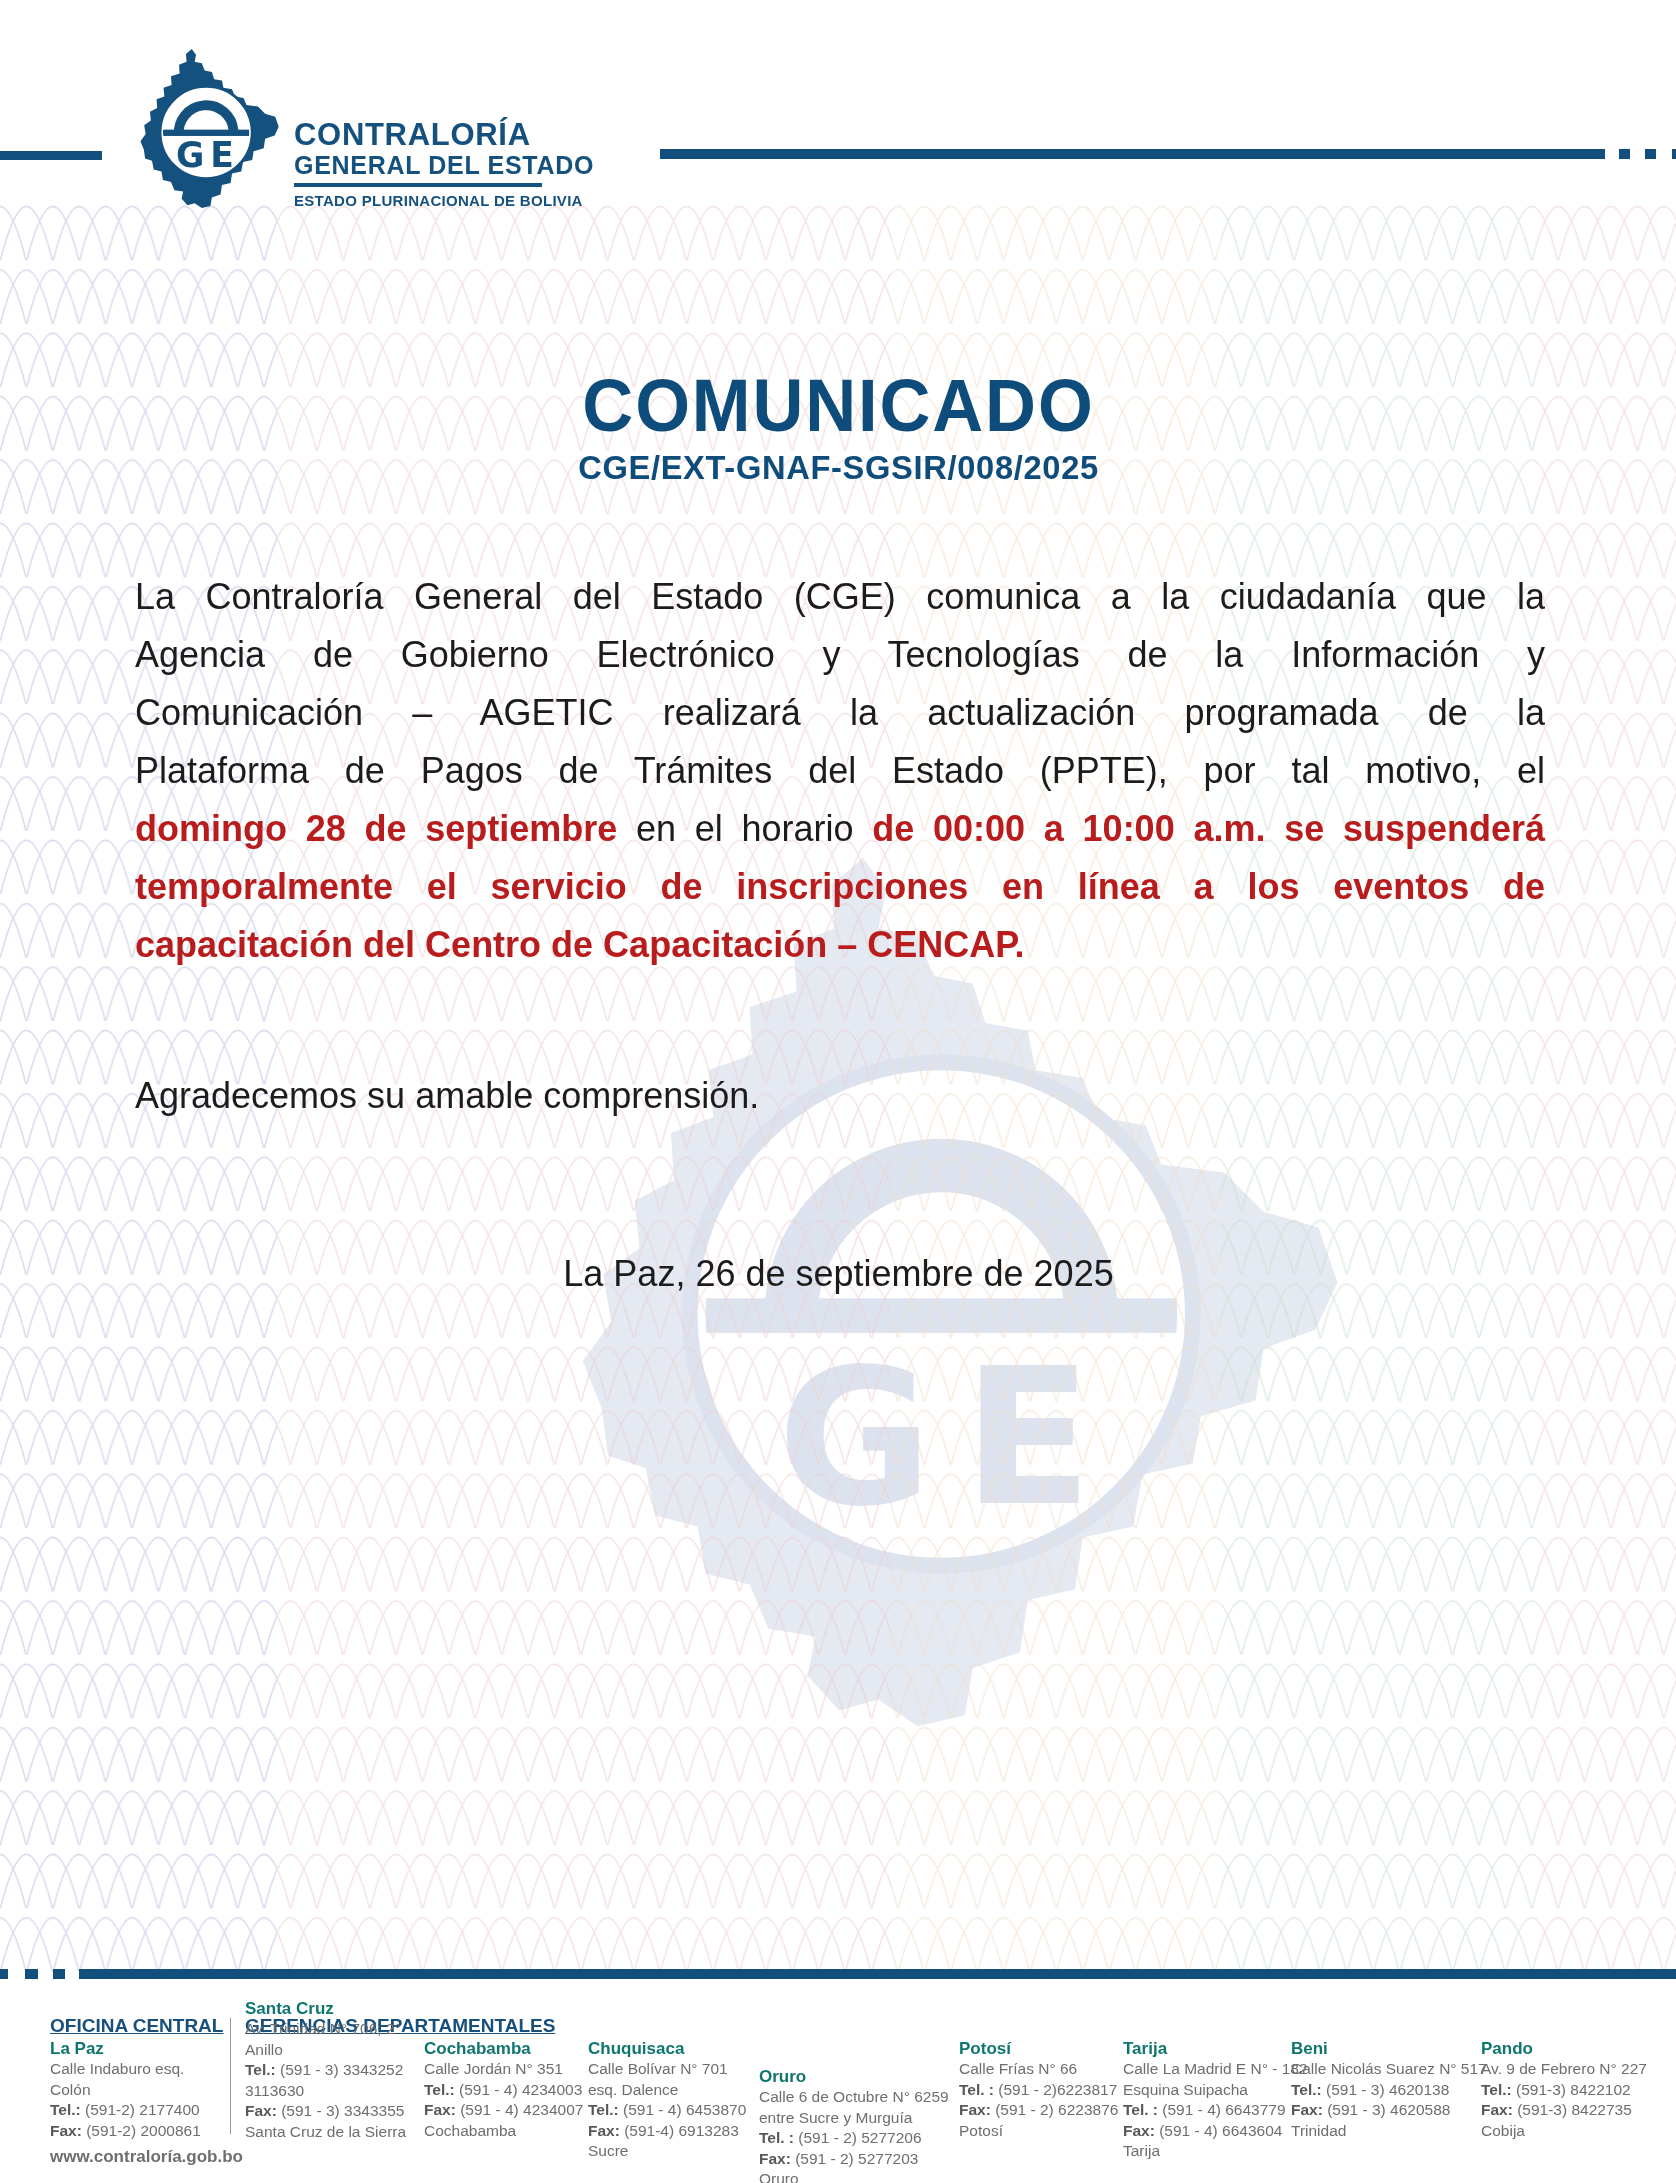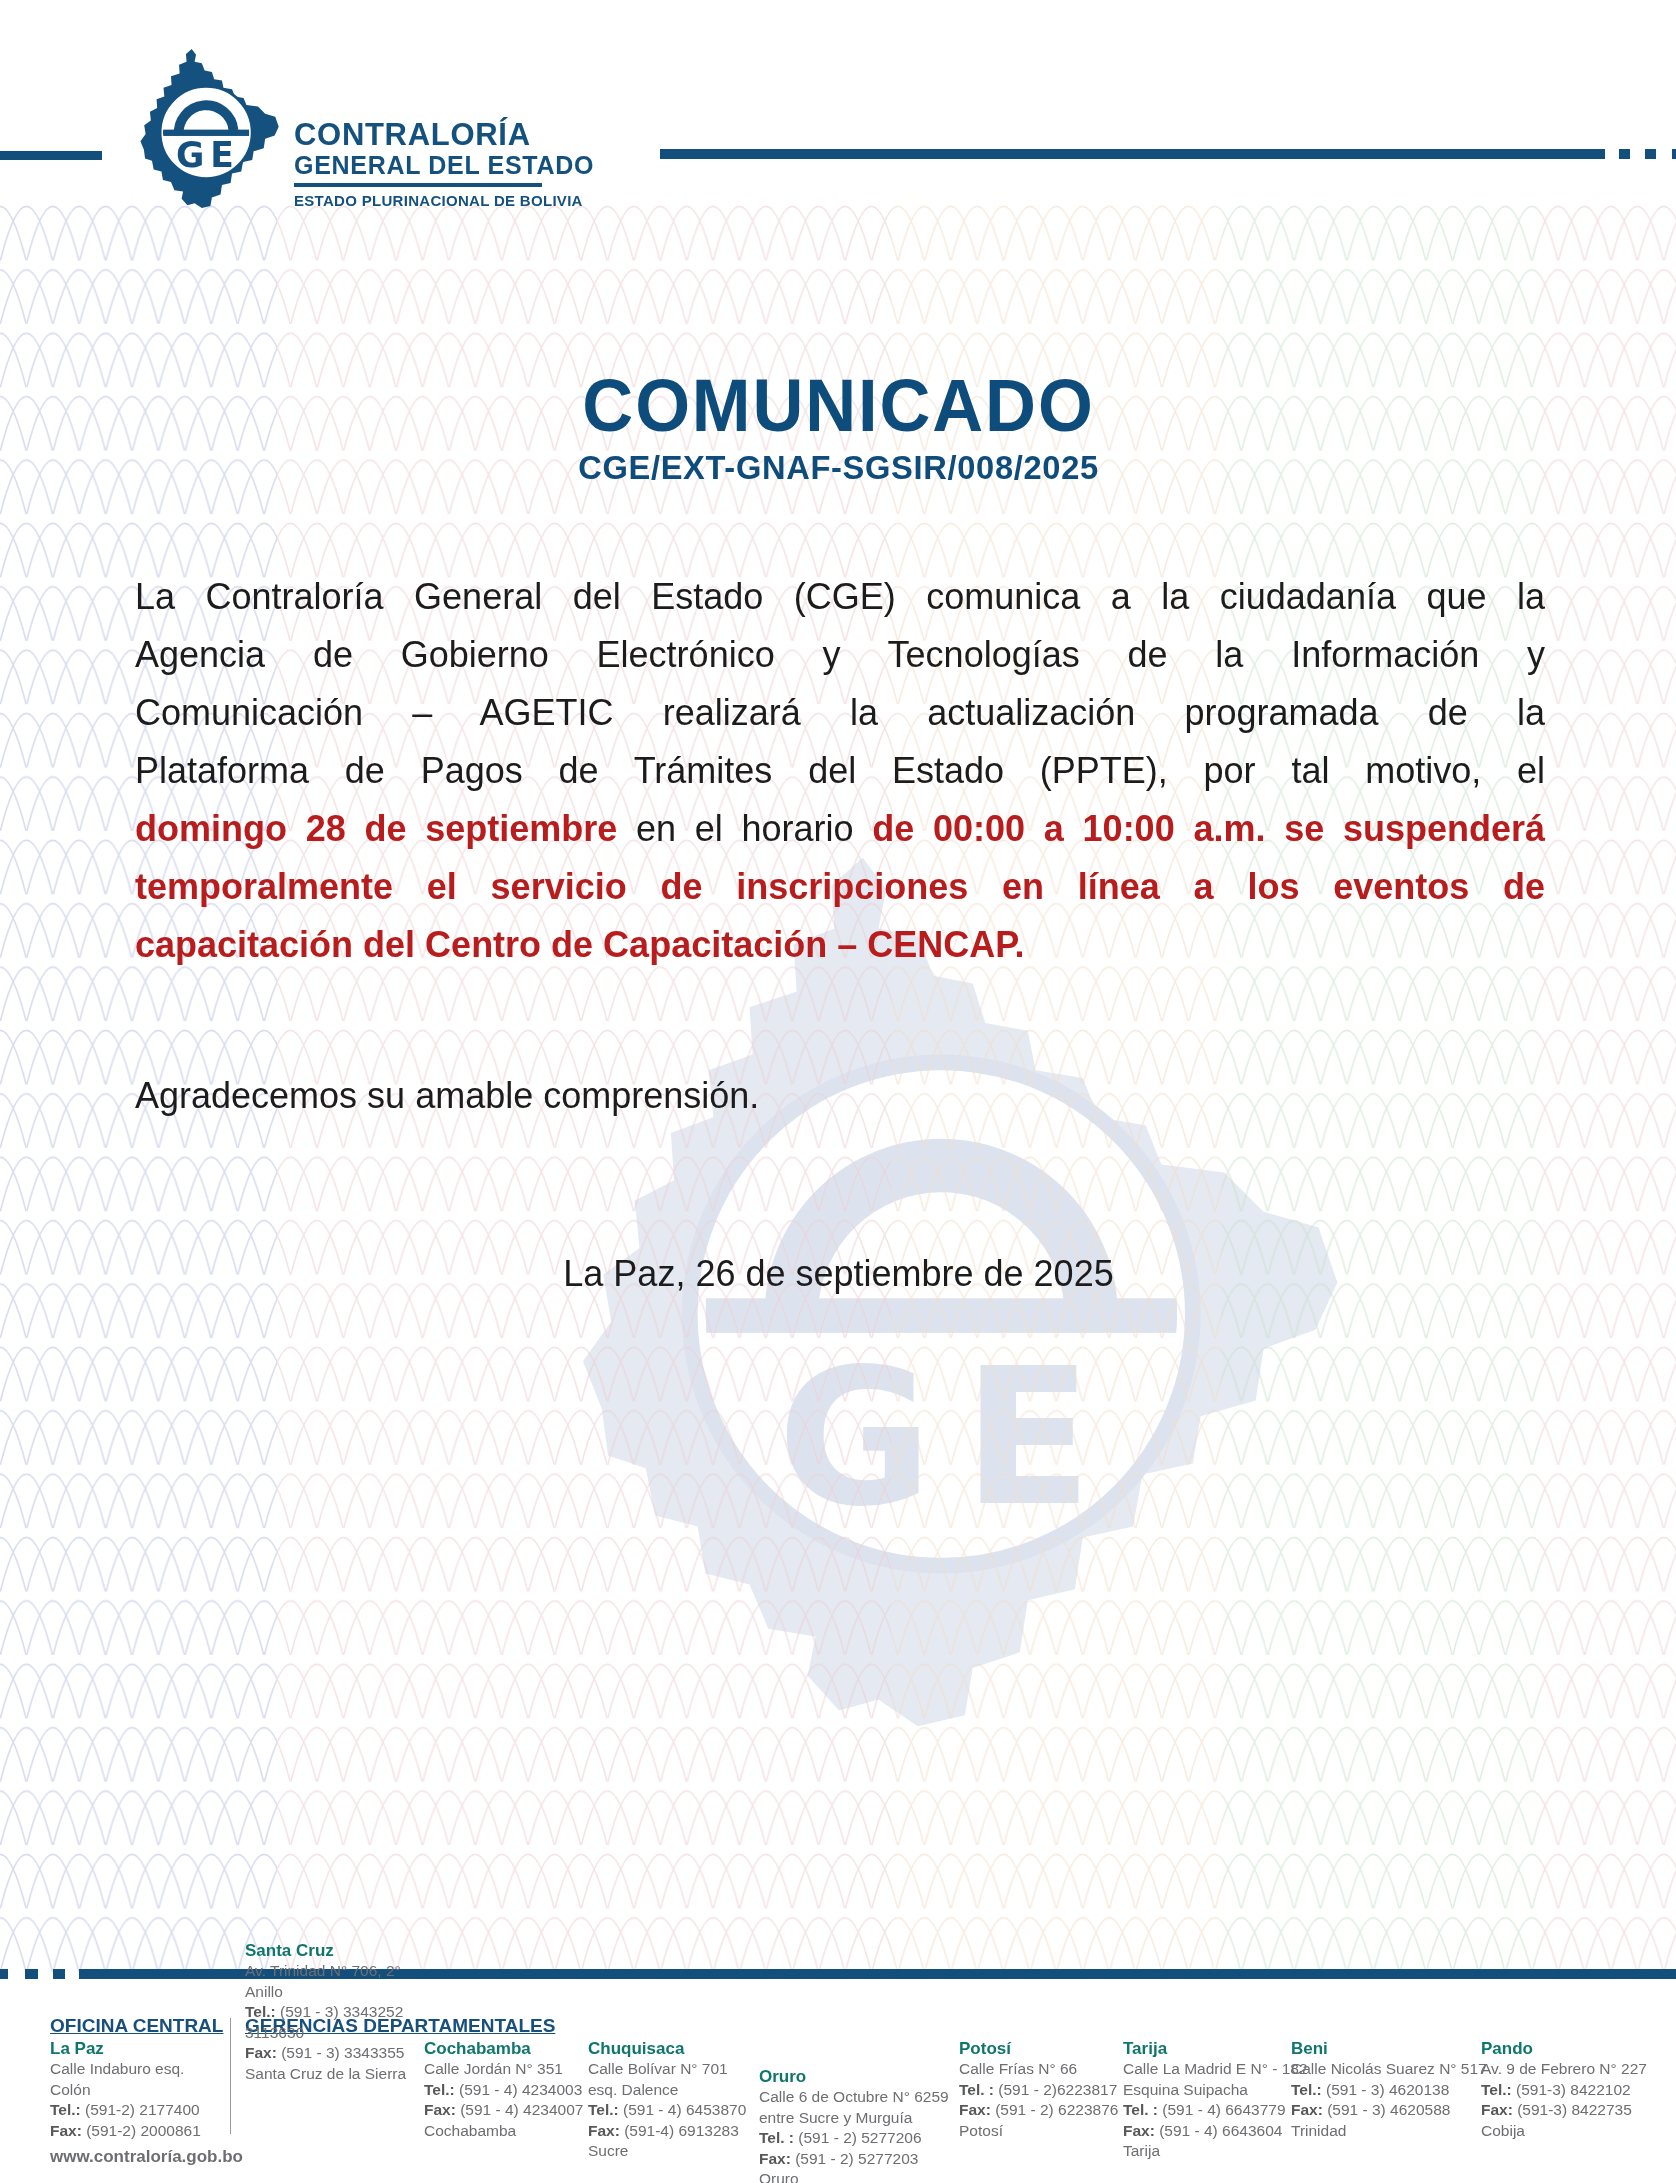--- a/index.html
+++ b/index.html
@@ -190,21 +190,21 @@
 
     <div class="office" style="left:50px;top:2038px;">
       <div class="city">La Paz</div>
       <div class="fl"><span>Calle Indaburo esq.</span></div>
       <div class="fl"><span>Colón</span></div>
       <div class="fl"><b>Tel.:</b><span> (591-2) 2177400</span></div>
       <div class="fl"><b>Fax:</b><span> (591-2) 2000861</span></div>
     </div>
     <div class="website">www.contraloría.gob.bo</div>
 
-    <div class="office" style="left:245px;top:1940px;">
+    <div class="office" style="left:245px;top:1998px;">
       <div class="city">Santa Cruz</div>
       <div class="fl"><span>Av. Trinidad N° 706, 2°</span></div>
       <div class="fl"><span>Anillo</span></div>
       <div class="fl"><b>Tel.:</b><span> (591 - 3) 3343252</span></div>
       <div class="fl ralign"><span>3113630</span></div>
       <div class="fl"><b>Fax:</b><span> (591 - 3) 3343355</span></div>
       <div class="fl"><span>Santa Cruz de la Sierra</span></div>
     </div>
 
     <div class="office" style="left:424px;top:2038px;">

